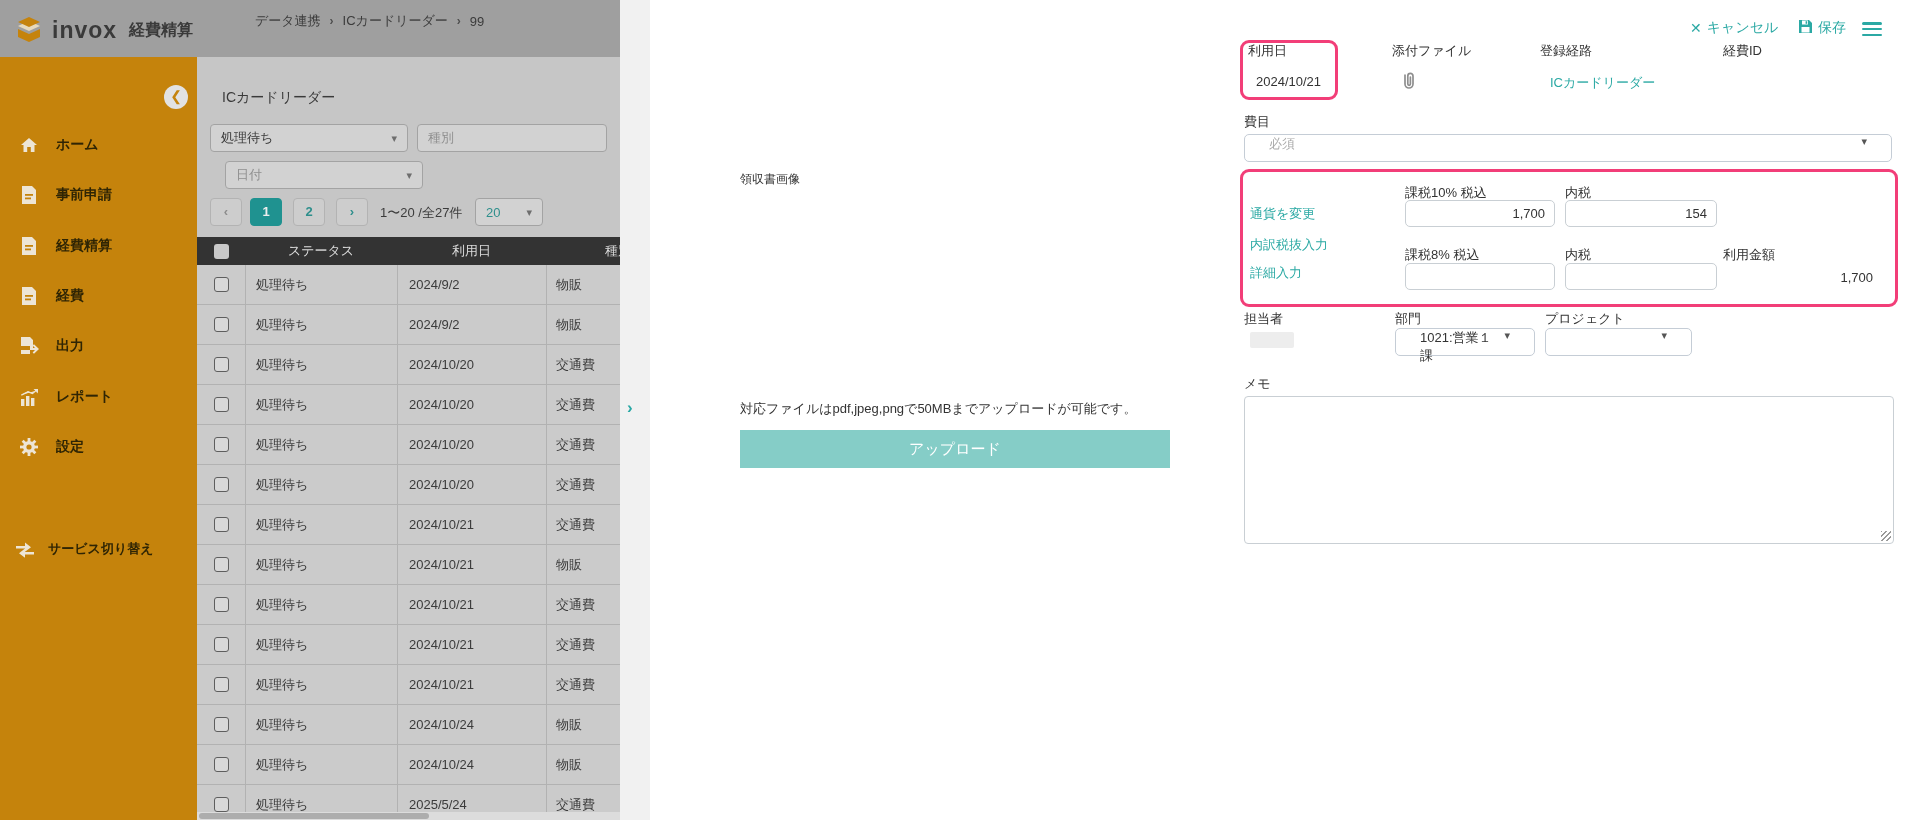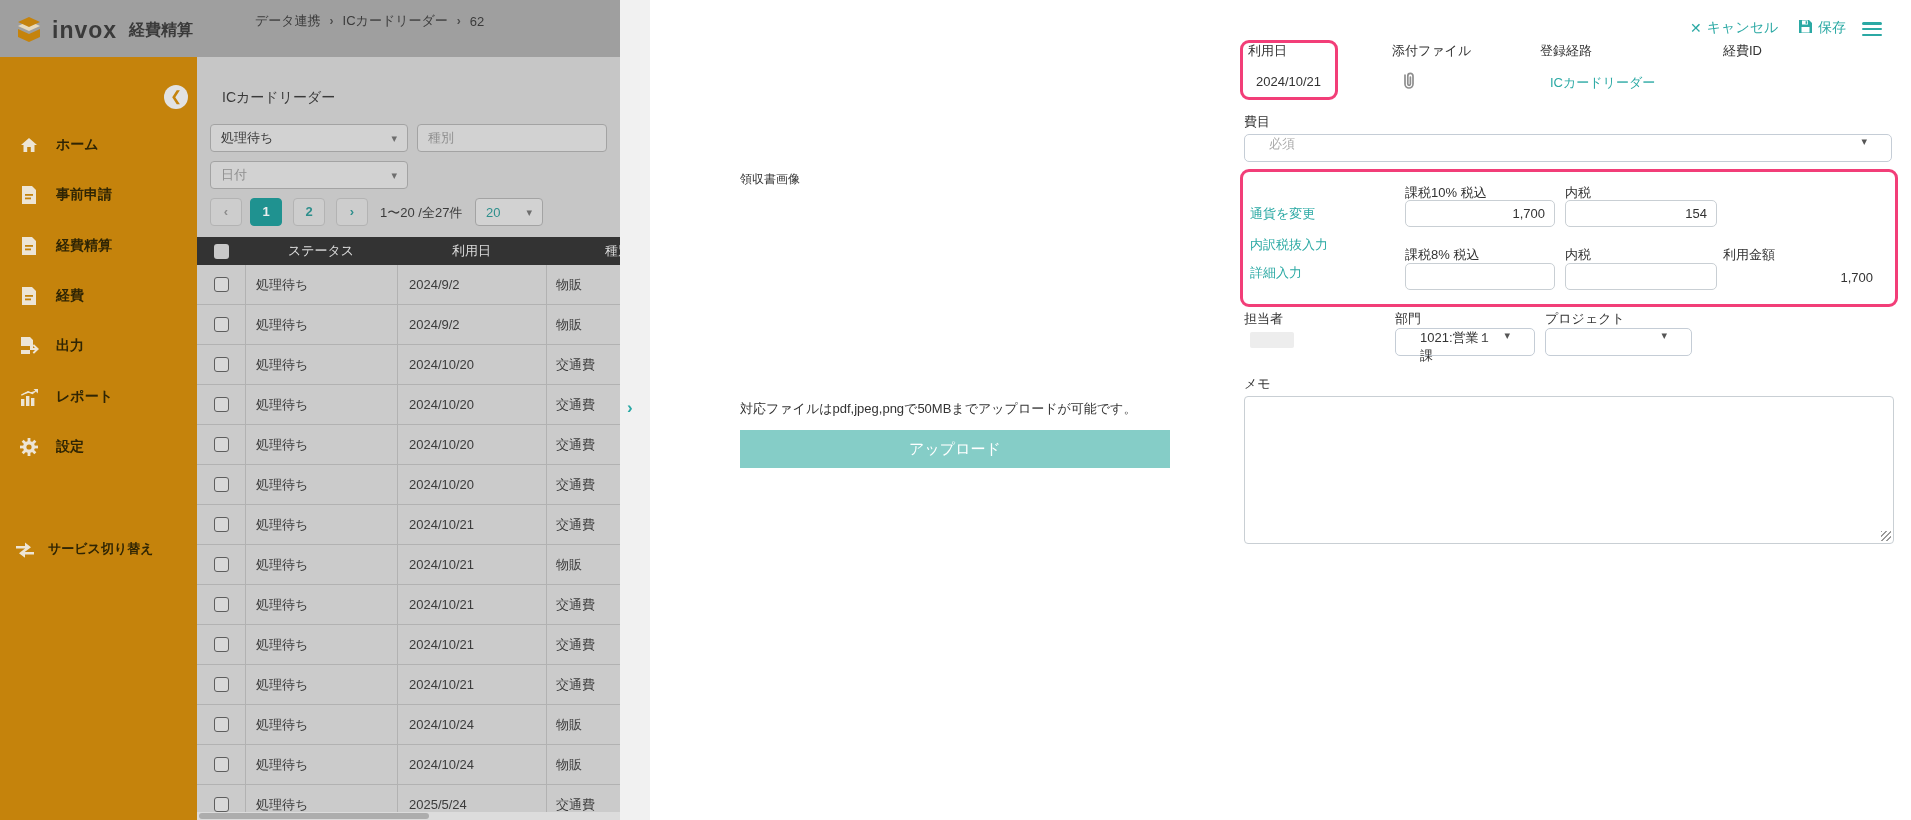--- a/index.html
+++ b/index.html
@@ -94,21 +94,21 @@
         </svg>
       </span>
       <span class="logo-name">invox</span>
       <span class="logo-suffix">経費精算</span>
     </div>
     <div class="breadcrumb">
       <span>データ連携</span>
       <span class="bc-sep">›</span>
       <span>ICカードリーダー</span>
       <span class="bc-sep">›</span>
-      <span>62</span>
+      <span>99</span>
     </div>
   </div>
 
   <div class="sidebar">
     <div class="collapse-btn">❮</div>
 
     <div class="nav-item" style="top:63px">
       <span class="ic">
         <svg width="20" height="20" viewBox="0 0 20 20">
             <path d="M2 10 L10 3 L18 10 L15.5 10 L15.5 17 L11.8 17 L11.8 12 L8.2 12 L8.2 17 L4.5 17 L4.5 10 Z" fill="#EDE5D6"></path>
@@ -203,21 +203,21 @@
   <div class="list-panel">
     <div class="panel-title">ICカードリーダー</div>
 
     <div class="dd" style="left:13px; top:67px; width:198px;">
       <span>処理待ち</span>
       <span class="caret">▾</span>
     </div>
     <div class="dd ph" style="left:220px; top:67px; width:190px;">
       <span>種別</span>
     </div>
-    <div class="dd ph" style="left:13px; top:104px; width:198px;">
+    <div class="dd ph" style="left:28px; top:104px; width:198px;">
       <span>日付</span>
       <span class="caret">▾</span>
     </div>
 
     <div class="pg-btn pg-arrow" style="left:13px; top:141px;">‹</div>
     <div class="pg-btn pg-active" style="left:53px; top:141px;">1</div>
     <div class="pg-btn pg-num" style="left:96px; top:141px;">2</div>
     <div class="pg-btn pg-arrow on" style="left:139px; top:141px;">›</div>
     <div class="pg-info">1〜20 /全27件</div>
     <div class="dd" style="left:278px; top:141px; width:68px; color:#2E8F8C;">

